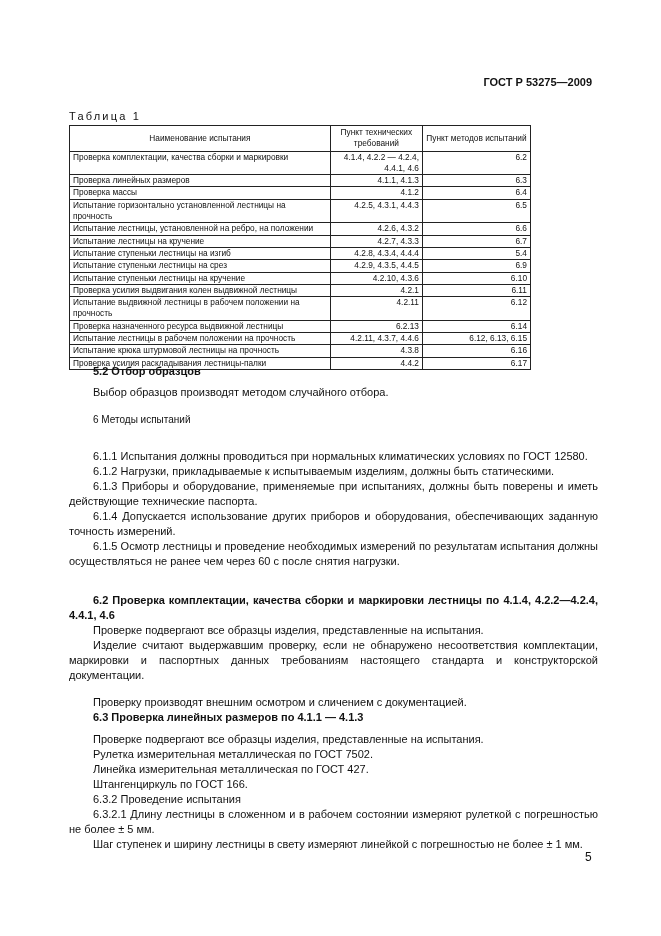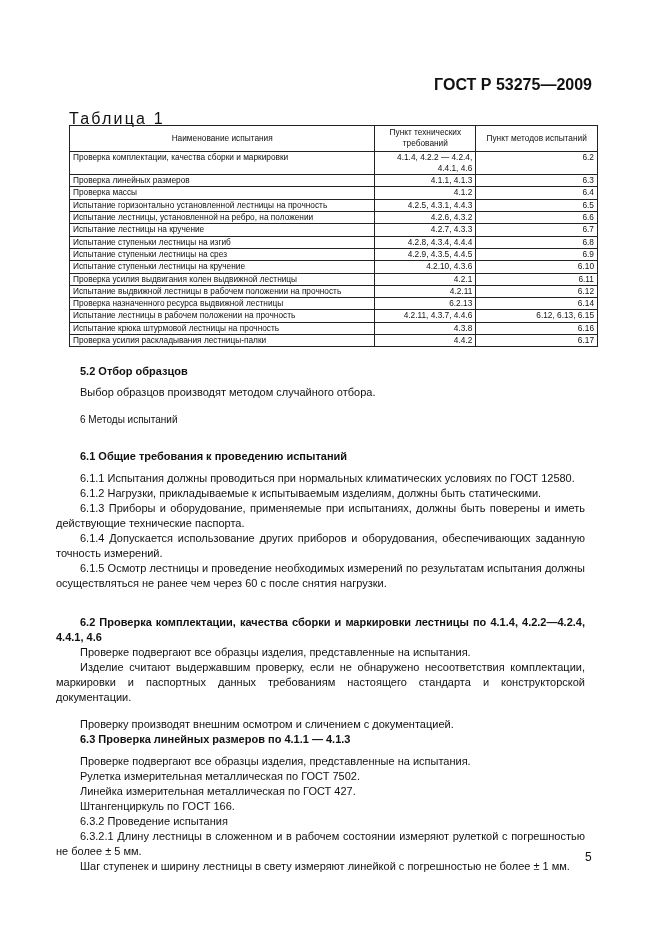--- a/index.html
+++ b/index.html
@@ -1,26 +1,26 @@
 <!DOCTYPE html>
 <html><head>
 <meta charset="utf-8">
 <style>
   html, body { margin: 0; padding: 0; background: #ffffff; }
   body { width: 661px; height: 936px; position: relative; overflow: hidden;
          font-family: "Liberation Sans", sans-serif; color: #111; }
-  .doc-header { position: absolute; top: 76px; right: 69px; font-weight: bold; font-size: 16px; }
-  .table-caption { position: absolute; top: 110px; left: 69px; font-size: 16px; letter-spacing: 2.2px; }
-  table.t1 { position: absolute; top: 125px; left: 69px; width: 529px; border-collapse: collapse;
+  .doc-header { position: absolute; top: 76px; right: 69px; font-weight: bold; font-size: 11px; }
+  .table-caption { position: absolute; top: 110px; left: 69px; font-size: 11px; letter-spacing: 2.2px; }
+  table.t1 { position: absolute; top: 125px; left: 69px; width: 462px; border-collapse: collapse;
              font-size: 8.3px; }
   table.t1 td, table.t1 th { border: 1px solid #222; padding: 0 3px; line-height: 11.3px; vertical-align: top; }
   table.t1 th { font-weight: normal; text-align: center; vertical-align: middle; padding: 1px 3px; }
   table.t1 td.c { text-align: right; }
   .col1 { width: 309px; } .col2 { width: 96px; } .col3 { width: 118px; }
-  .body { position: absolute; top: 364px; left: 56px; width: 529px; font-size: 11px; line-height: 15px; }
+  .body { position: absolute; top: 364px; left: 69px; width: 529px; font-size: 11px; line-height: 15px; }
   .body p { margin: 0; }
   .ind { text-indent: 24px; }
   .h2 { font-weight: bold; font-size: 11px; margin-left: 24px !important; }
   .h1 { font-weight: normal; font-size: 10px; margin-left: 24px !important; }
   .just { text-align: justify; }
   .page-num { position: absolute; top: 850px; left: 585px; font-size: 12px; }
 </style>
 </head>
 <body>
 
@@ -62,21 +62,21 @@
         <td class="c">6.6</td>
       </tr>
       <tr>
         <td>Испытание лестницы на кручение</td>
         <td class="c">4.2.7, 4.3.3</td>
         <td class="c">6.7</td>
       </tr>
       <tr>
         <td>Испытание ступеньки лестницы на изгиб</td>
         <td class="c">4.2.8, 4.3.4, 4.4.4</td>
-        <td class="c">6.8</td>
+        <td class="c">5.4</td>
       </tr>
       <tr>
         <td>Испытание ступеньки лестницы на срез</td>
         <td class="c">4.2.9, 4.3.5, 4.4.5</td>
         <td class="c">6.9</td>
       </tr>
       <tr>
         <td>Испытание ступеньки лестницы на кручение</td>
         <td class="c">4.2.10, 4.3.6</td>
         <td class="c">6.10</td>
@@ -111,21 +111,20 @@
         <td class="c">4.4.2</td>
         <td class="c">6.17</td>
       </tr>
     </tbody>
 </table>
 
 <div class="body">
   <p class="h2" style="margin-bottom:6px">5.2 Отбор образцов</p>
   <p class="ind" style="margin-bottom:12px">Выбор образцов производят методом случайного отбора.</p>
   <p class="h1" style="margin-bottom:22px">6 Методы испытаний</p>
-  <p class="h2" style="margin-bottom:7px">6.1 Общие требования к проведению испытаний</p>
   <p class="ind just">6.1.1 Испытания должны проводиться при нормальных климатических условиях по ГОСТ 12580.</p>
   <p class="ind just">6.1.2 Нагрузки, прикладываемые к испытываемым изделиям, должны быть статическими.</p>
   <p class="ind just">6.1.3 Приборы и оборудование, применяемые при испытаниях, должны быть поверены и иметь действующие технические паспорта.</p>
   <p class="ind just">6.1.4 Допускается использование других приборов и оборудования, обеспечивающих заданную точность измерений.</p>
   <p class="ind just" style="margin-bottom:24px">6.1.5 Осмотр лестницы и проведение необходимых измерений по результатам испытания должны осуществляться не ранее чем через 60 с после снятия нагрузки.</p>
   <p class="ind just" style="font-weight:bold">6.2 Проверка комплектации, качества сборки и маркировки лестницы по 4.1.4, 4.2.2—4.2.4, 4.4.1, 4.6</p>
   <p class="ind just">Проверке подвергают все образцы изделия, представленные на испытания.</p>
   <p class="ind just" style="margin-bottom:12px">Изделие считают выдержавшим проверку, если не обнаружено несоответствия комплектации, маркировки и паспортных данных требованиям настоящего стандарта и конструкторской документации.</p>
   <p class="ind just">Проверку производят внешним осмотром и сличением с документацией.</p>
   <p class="h2" style="margin-bottom:7px">6.3 Проверка линейных размеров по 4.1.1 — 4.1.3</p>

